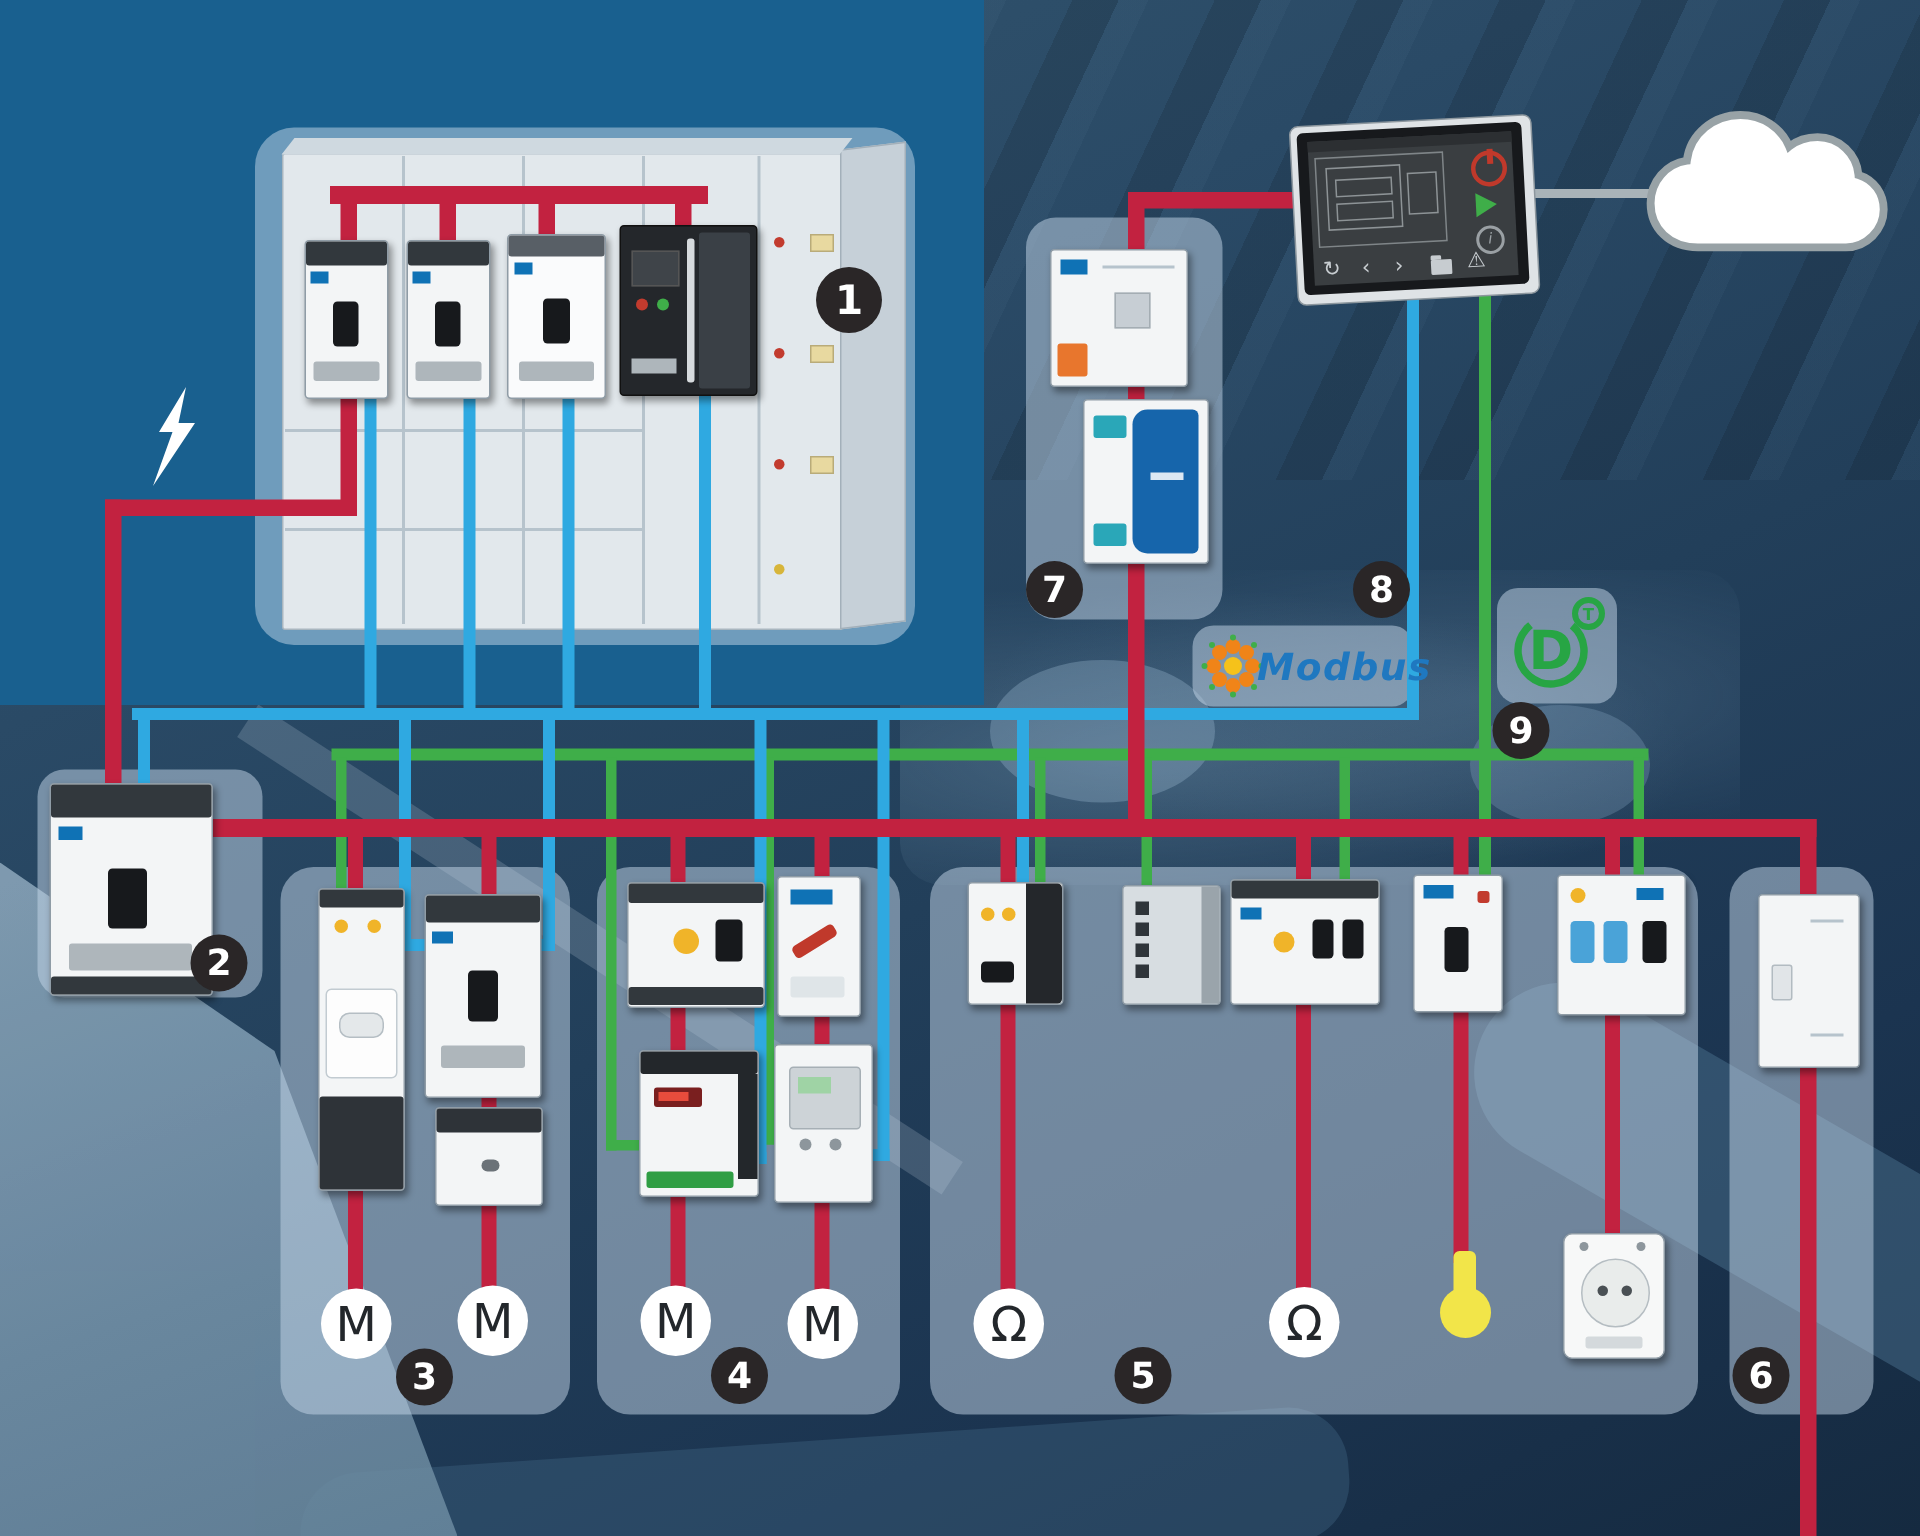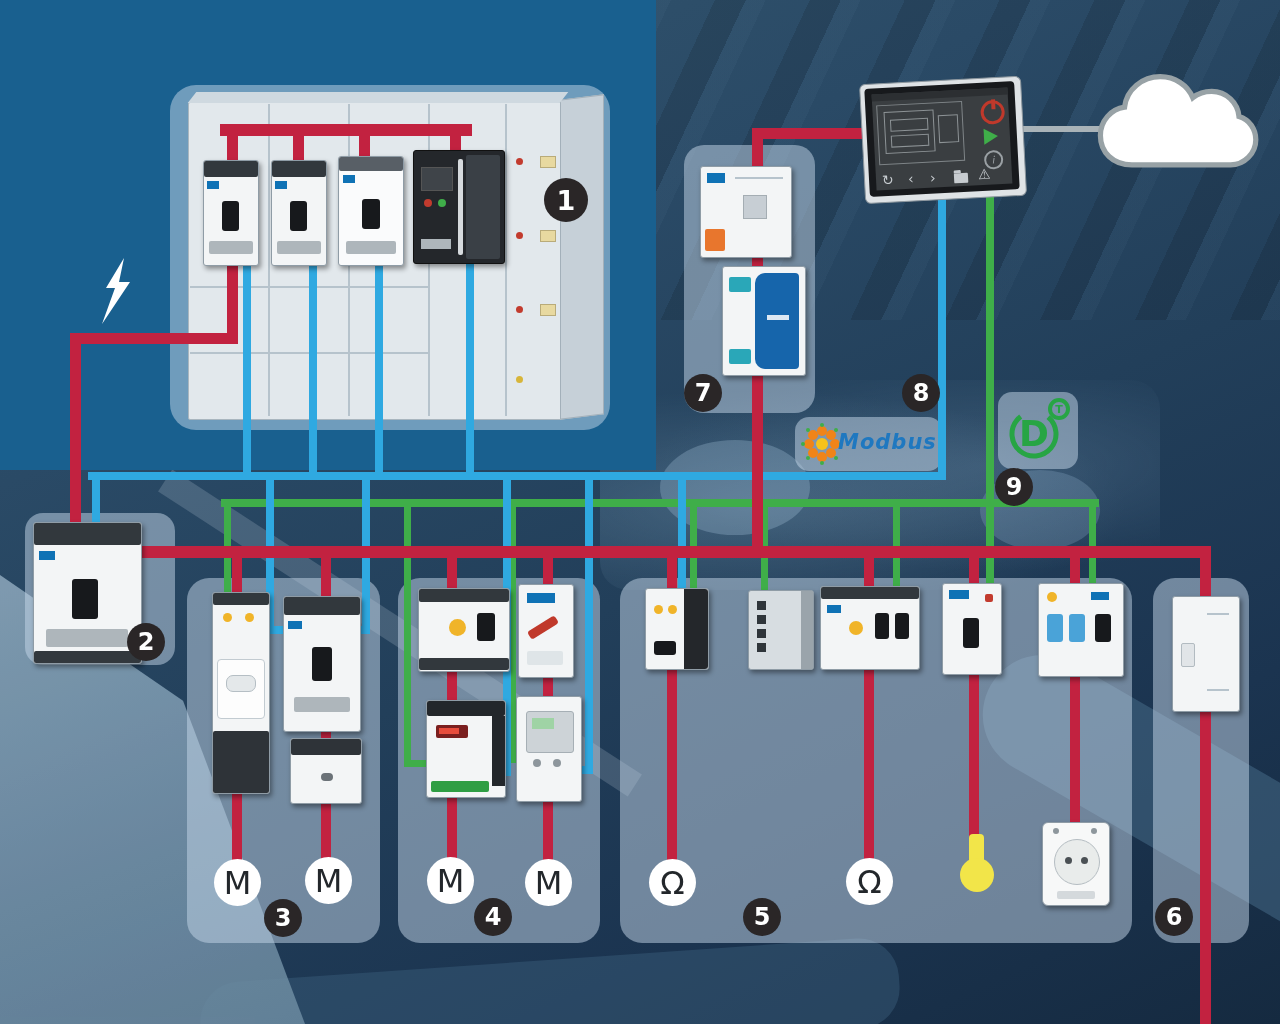--- a/index.html
+++ b/index.html
@@ -45,21 +45,21 @@
   .icon-power{width:18px;height:18px;border:3px solid #c0392b;border-radius:50%;}
   .icon-power i{position:absolute;left:8px;top:-4px;width:4px;height:10px;background:#c0392b;}
   .icon-play{width:0;height:0;border-top:8px solid transparent;border-bottom:8px solid transparent;
              border-left:14px solid #3fae49;}
   .icon-info{width:15px;height:15px;border:2px solid #9aa0a4;border-radius:50%;color:#9aa0a4;
              font-size:10px;display:flex;align-items:center;justify-content:center;font-style:italic;}
   .navglyph{color:#c7ccd0;font-size:14px;}
   .folder{width:14px;height:10px;background:#c7ccd0;border-radius:1px;}
   .folder i{position:absolute;left:0;top:-3px;width:7px;height:3px;background:#c7ccd0;border-radius:1px 1px 0 0;}
   
-  .logotext{font-style:italic;font-weight:bold;color:#1f78c0;font-size:21px;letter-spacing:1px;}
+  .logotext{font-style:italic;font-weight:bold;color:#1f78c0;font-size:25px;letter-spacing:1px;}
 </style>
 </head>
 <body>
 
 <div id="stage">
 
   <div class="bgsh" style="left:620px;top:0;width:660px;height:320px;opacity:.55;
               background:repeating-linear-gradient(115deg,rgba(0,0,0,.22) 0 28px,rgba(120,160,190,.10) 28px 46px,transparent 46px 86px);"></div>
   <div class="bgsh" style="left:600px;top:380px;width:560px;height:210px;border-radius:28px;opacity:.8;
               background:radial-gradient(ellipse at 25% 60%,rgba(150,185,210,.35),transparent 65%),radial-gradient(ellipse at 70% 40%,rgba(140,175,205,.28),transparent 60%);"></div>

